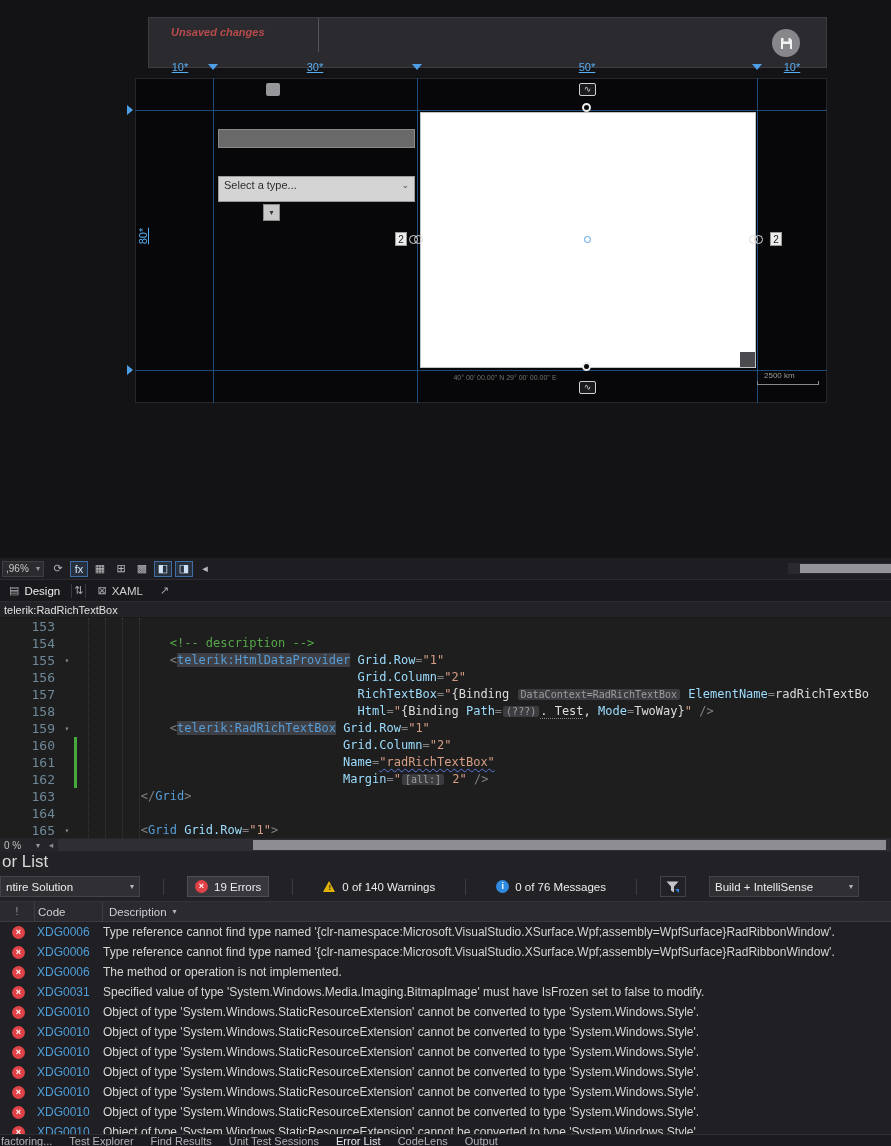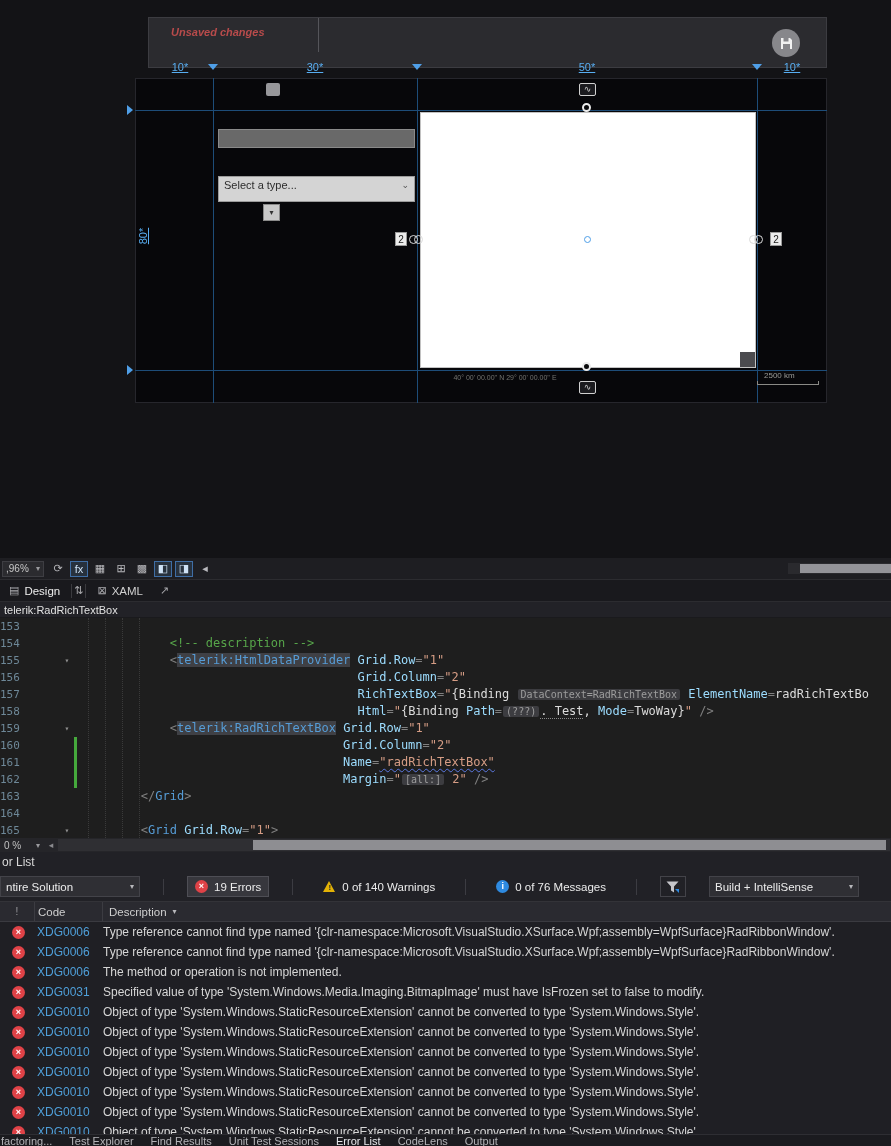--- a/index.html
+++ b/index.html
@@ -54,21 +54,21 @@
   .vtab.active{color:#ececec}
   .vicon{color:#a8a8ac;font-size:11px}
   .vsep{width:1px;height:14px;background:#3a3a3e;margin:0 2px}
   .pop{margin-left:8px}
   .breadcrumb{position:absolute;left:0;top:602px;width:891px;height:16px;background:#222227;font-size:11px;line-height:16px;color:#e0e0e0;padding-left:4px;border-bottom:1px solid #1a1a1d}
 
   
   .editor{position:absolute;left:0;top:618px;width:891px;height:220px;background:#1e1e1e;overflow:hidden;font-family:"DejaVu Sans Mono",monospace;font-size:12px}
   .guide{position:absolute;top:0;height:100%;border-left:1px dotted #3a3a3a}
   .code-line{display:flex;height:17px;line-height:17px;white-space:pre}
-  .ln{width:60px;color:#6e8898;padding-right:5px;flex:none;font-size:11px}
+  .ln{width:60px;text-align:right;color:#6e8898;padding-right:5px;flex:none;font-size:13px}
   .fold{width:14px;flex:none;color:#8f8f8f;font-size:8px;text-align:center}
   .chbar{width:3px;flex:none;margin-right:6px}
   .chbar.on{background:#45a93c}
   .code-text{white-space:pre}
   .tk-plain{color:#dcdcdc}
   .tk-punct{color:#808080}
   .tk-tag{color:#569cd6}
   .tk-taghl{color:#569cd6;background:#3f4045}
   .tk-attr{color:#9cdcfe}
   .tk-val{color:#d69d85}
@@ -80,21 +80,21 @@
   
   .editor-status{position:absolute;left:0;top:838px;width:891px;height:14px;background:#252529;display:flex;align-items:center;font-size:10px;color:#c0c0c0}
   .es-zoom{width:44px;display:flex;justify-content:space-between;padding:0 4px;align-items:center}
   .es-zoom .arrow{font-size:8px;color:#9a9a9e}
   .es-arrow{width:14px;color:#8a8a8e;font-size:9px;text-align:center}
   .es-track{position:relative;flex:1;height:12px;background:#2f2f33;margin-right:1px}
   .es-thumb{position:absolute;left:195px;top:1px;right:4px;height:10px;background:#8e8e92}
 
   
   .error-panel{position:absolute;left:0;top:852px;width:891px;height:282px;background:#1f1f24}
-  .ep-title{height:20px;line-height:20px;padding-left:2px;font-size:12px;color:#d8d8d8;background:#212126}
+  .ep-title{height:20px;line-height:20px;padding-left:2px;font-size:17px;color:#d8d8d8;background:#212126}
   .ep-toolbar{height:30px;display:flex;align-items:center;gap:23px;background:#212126;border-bottom:1px solid #333338}
   .ep-combo{height:21px;background:#2f2f34;border:1px solid #434349;display:flex;align-items:center;font-size:11.5px;color:#ececec;padding:0 5px;gap:8px;justify-content:space-between}
   .ep-combo .arrow{color:#b8b8bc;font-size:8px}
   .ep-btn{height:21px;display:flex;align-items:center;gap:6px;font-size:11.5px;color:#ececec;padding:0 7px}
   .ep-btn.selected{background:#37373d;border:1px solid #4e4e55}
   .ep-sep{width:1px;height:16px;background:#3c3c42}
   .err-ic{width:13px;height:13px;border-radius:50%;background:#df4247;color:#fff;font-size:9px;font-weight:bold;line-height:13px;text-align:center;flex:none}
   .warn-ic{position:relative;width:13px;height:12px;flex:none}
   .warn-ic .tri{position:absolute;left:0;top:0;width:0;height:0;border-left:6.5px solid transparent;border-right:6.5px solid transparent;border-bottom:11px solid #e3b206}
   .warn-ic .ex{position:absolute;left:0;top:2px;width:13px;text-align:center;font-size:8px;font-weight:bold;color:#2b2b2b}

